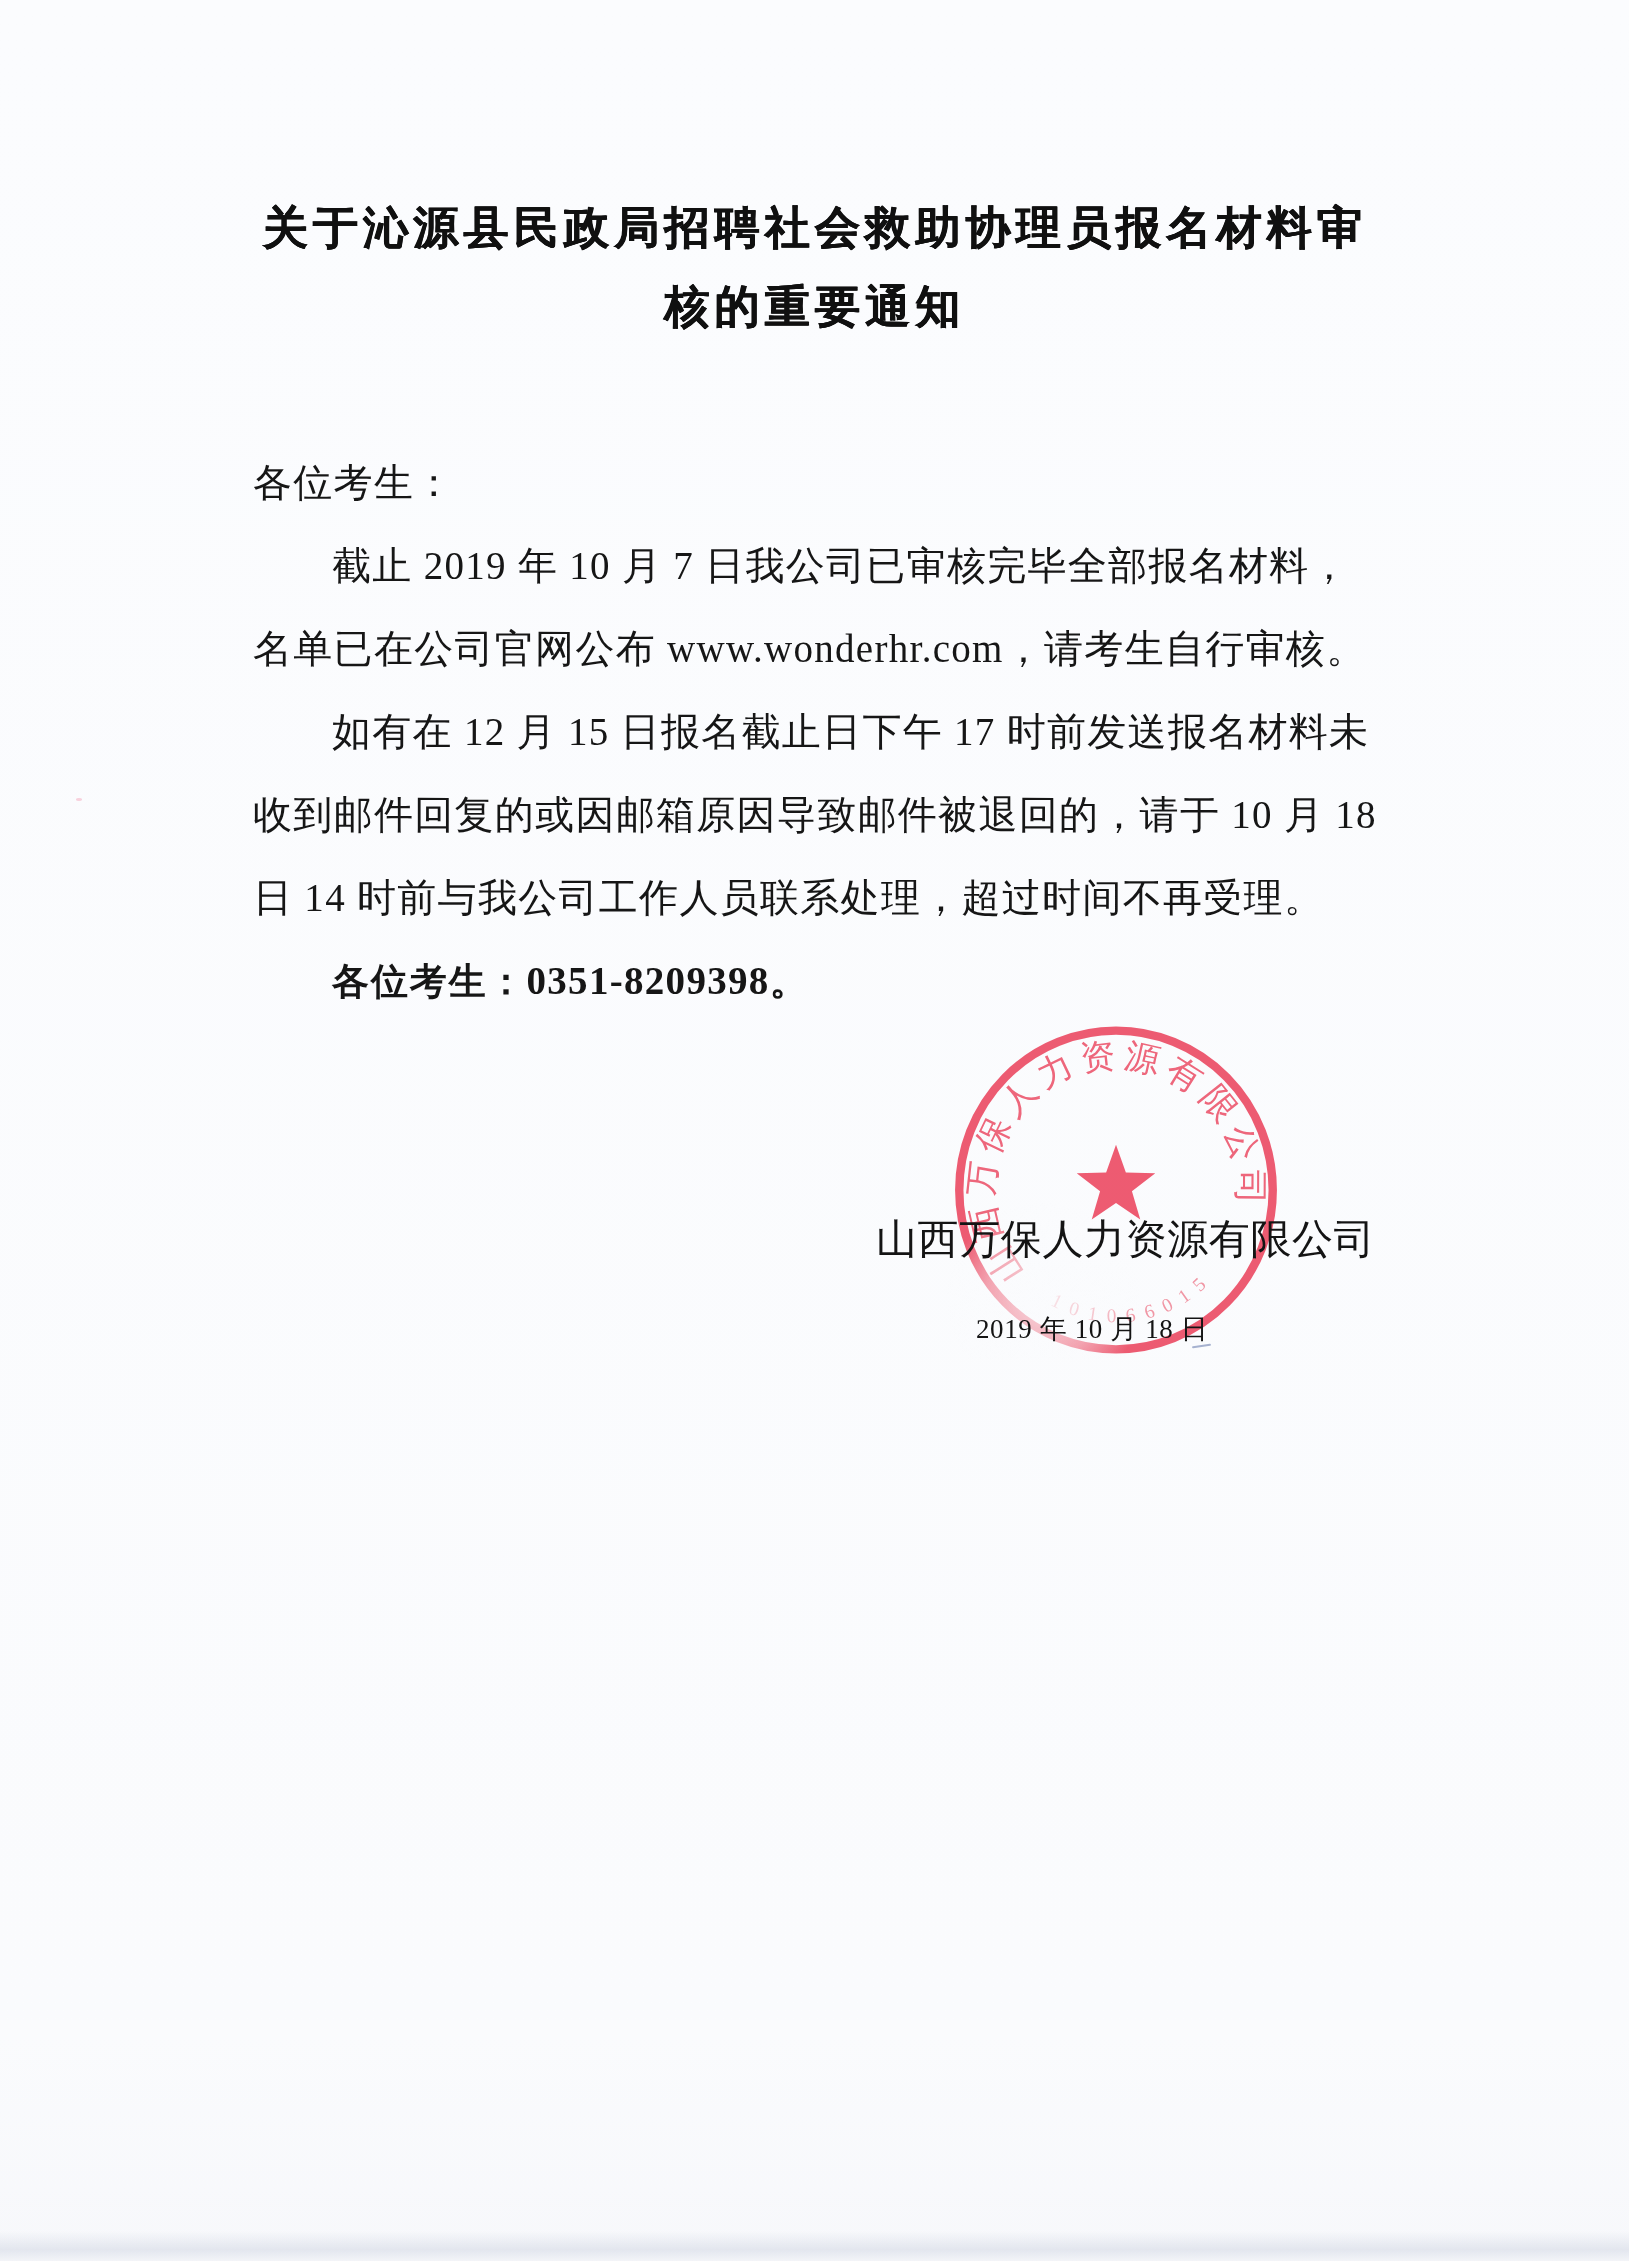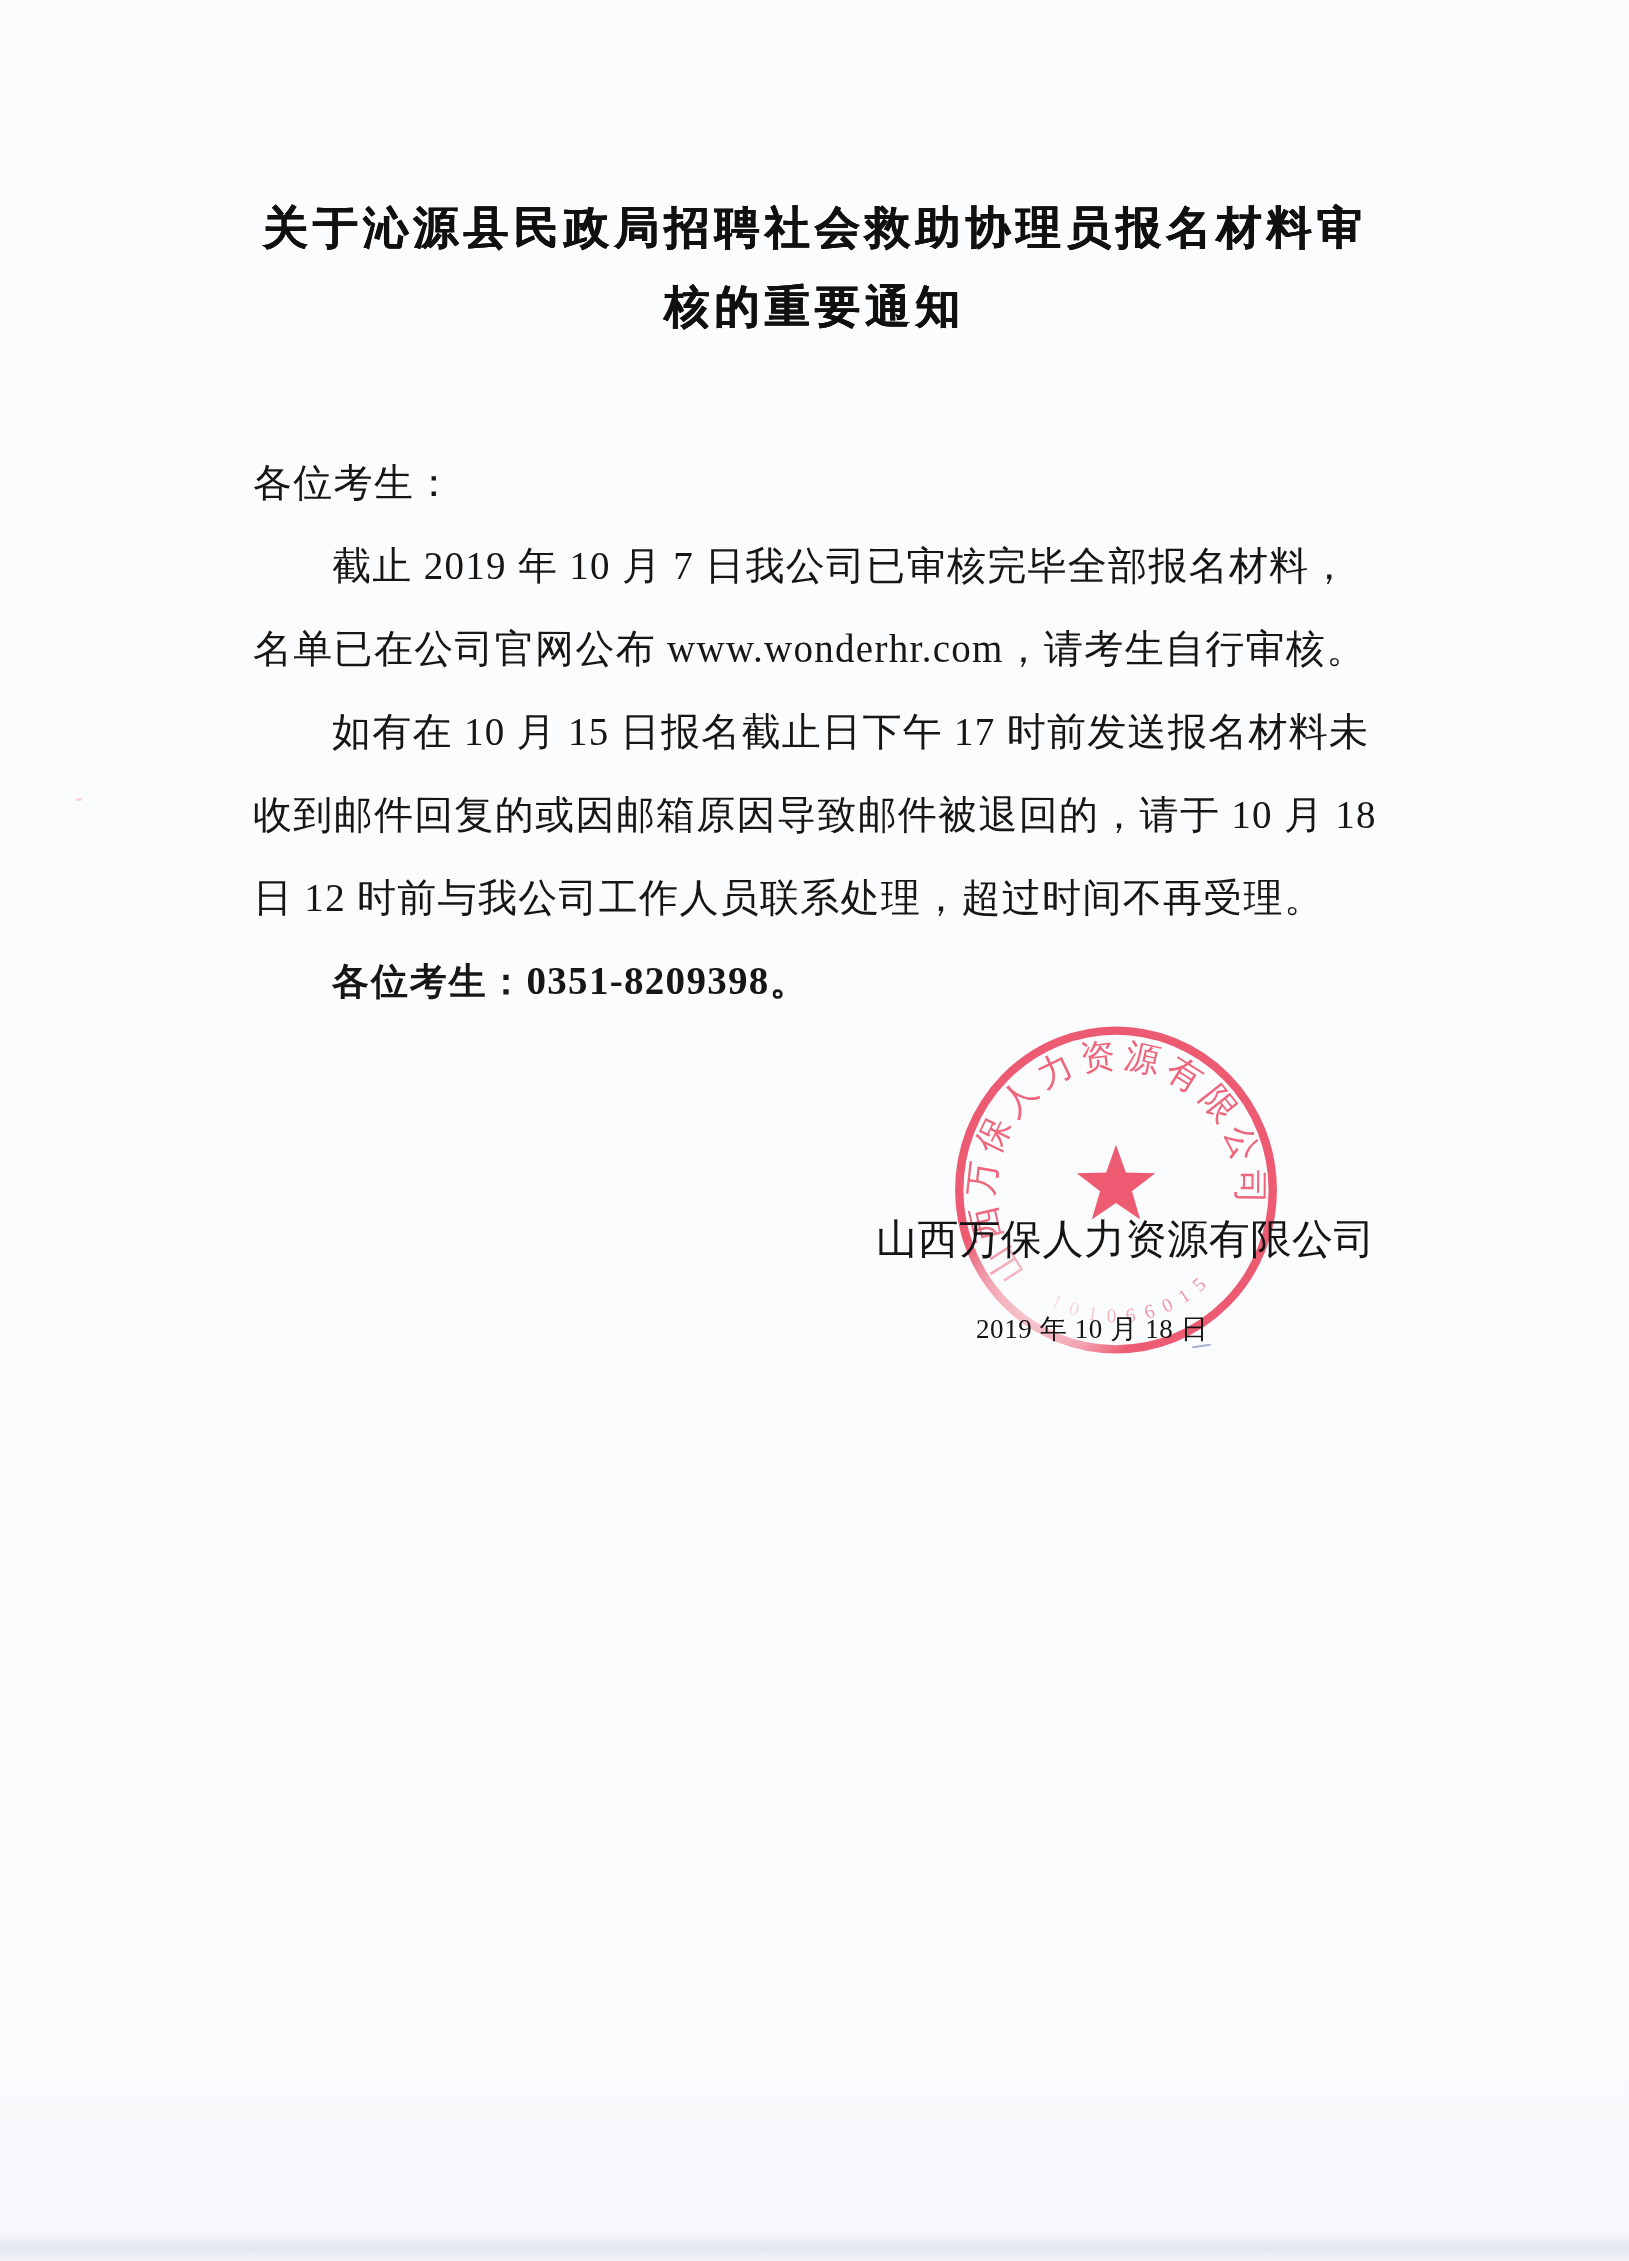--- a/index.html
+++ b/index.html
@@ -75,23 +75,23 @@
 
   <div class="title-block">
     <div>关于沁源县民政局招聘社会救助协理员报名材料审</div>
     <div>核的重要通知</div>
   </div>
 
   <div class="body-block">
     <div class="body-line">各位考生：</div>
     <div class="body-line indent">截止 2019 年 10 月 7 日我公司已审核完毕全部报名材料，</div>
     <div class="body-line">名单已在公司官网公布 www.wonderhr.com，请考生自行审核。</div>
-    <div class="body-line indent">如有在 10 月 15 日报名截止日下午 17 时前发送报名材料未</div>
+    <div class="body-line indent">如有在 12 月 15 日报名截止日下午 17 时前发送报名材料未</div>
     <div class="body-line">收到邮件回复的或因邮箱原因导致邮件被退回的，请于 10 月 18</div>
-    <div class="body-line">日 12 时前与我公司工作人员联系处理，超过时间不再受理。</div>
+    <div class="body-line">日 14 时前与我公司工作人员联系处理，超过时间不再受理。</div>
     <div class="body-line indent">
       <span class="contact-label">各位考生：</span><span class="contact-phone">0351-8209398。</span>
     </div>
   </div>
 
   <svg class="stamp" viewBox="0 0 524 524" aria-hidden="true">
     <defs>
       <radialGradient id="inkFade" gradientUnits="userSpaceOnUse" cx="150" cy="432" r="150">
         <stop offset="0%" stop-color="#ffffff" stop-opacity="0.8"></stop>
         <stop offset="60%" stop-color="#ffffff" stop-opacity="0.45"></stop>

